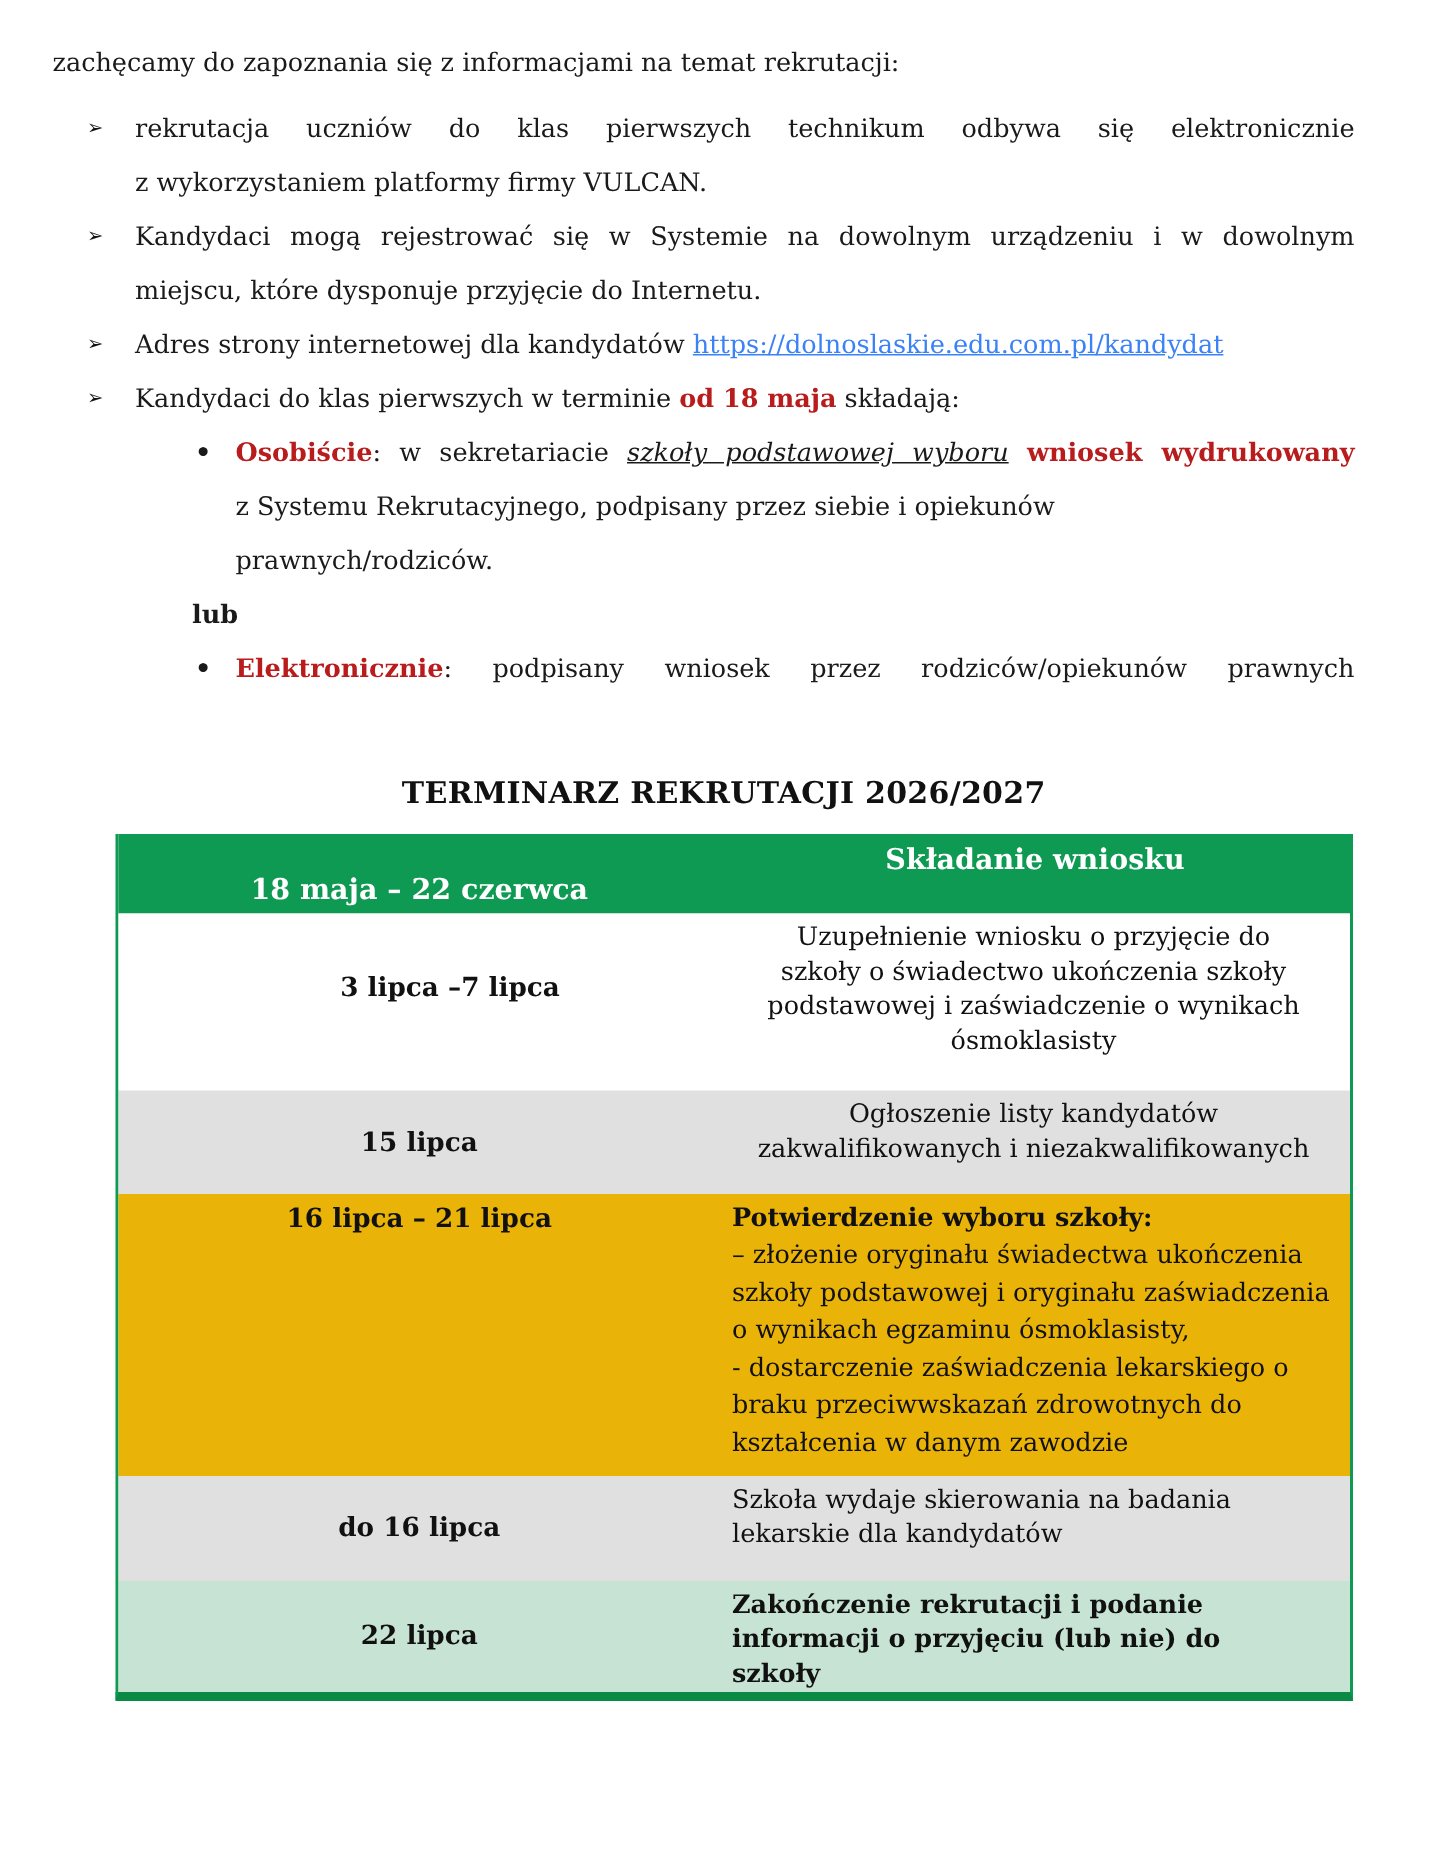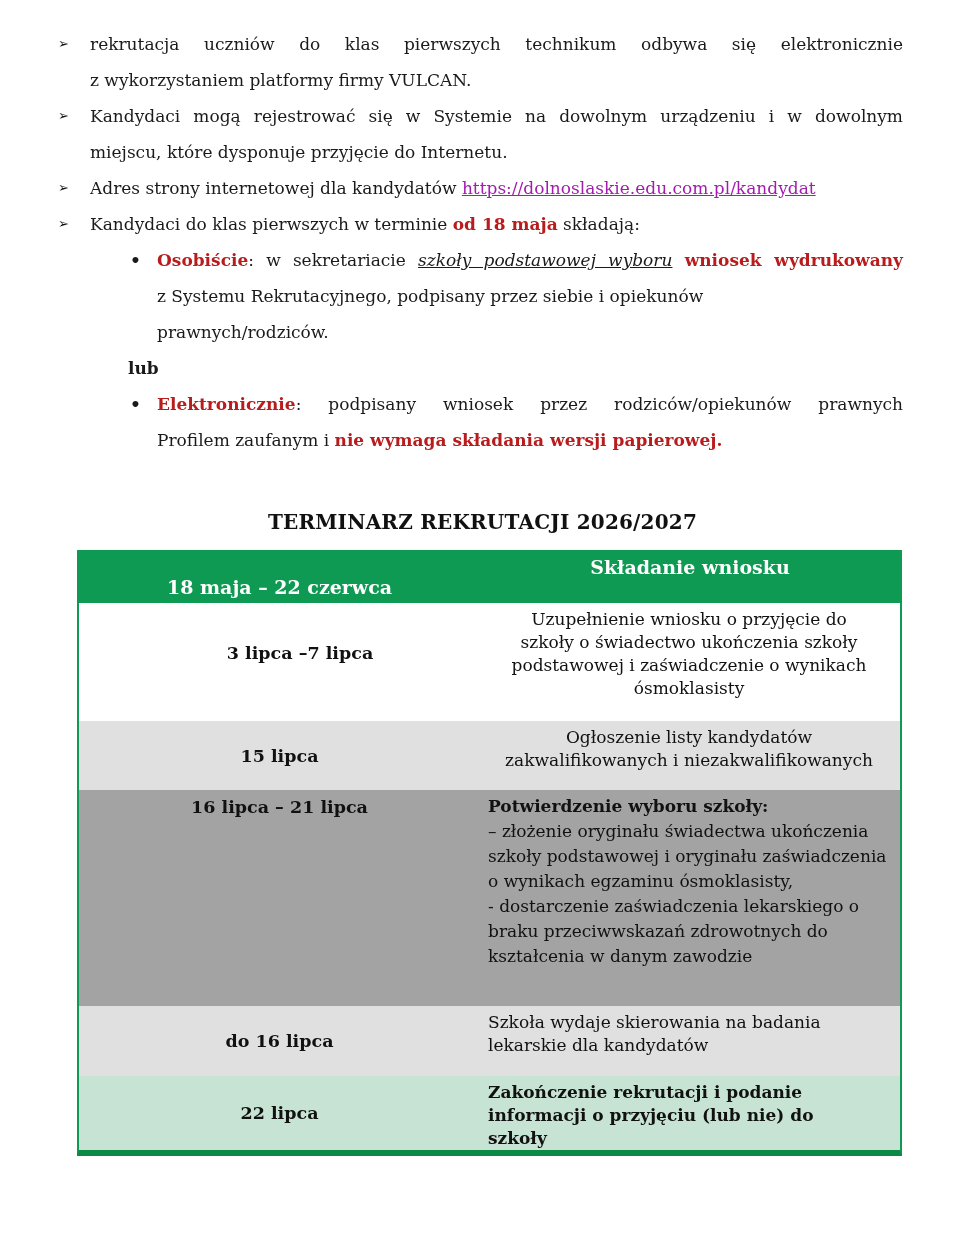--- a/index.html
+++ b/index.html
@@ -29,21 +29,21 @@
     width:32px;flex:0 0 32px;line-height:36px;
     font-family:"DejaVu Sans",sans-serif;font-size:13px;color:#111;
   }
   .btext{flex:1;line-height:36px;}
   .fj{text-align:justify;text-align-last:justify;}
   .sub{display:flex;margin-left:95px;}
   .sub .marker2{
     width:27px;flex:0 0 27px;line-height:36px;font-size:17px;font-weight:bold;
   }
   .lub{margin-left:93px;font-weight:bold;line-height:36px;}
-  .link{color:#a21caf;text-decoration:underline;cursor:pointer;}
+  .link{color:#3b82f6;text-decoration:underline;cursor:pointer;}
   .iu{font-style:italic;text-decoration:underline;}
   b{color:#b91c1c;}
   .sched-title{
     text-align:center;font-size:20px;font-weight:bold;color:#111;
     margin:52px -27px 16px 0;letter-spacing:.2px;
   }
   .table{
     margin-left:42px;width:825px;
     border-left:2px solid var(--border-green);
     border-right:2px solid var(--border-green);
@@ -54,21 +54,21 @@
   .hdr-date{
     display:flex;justify-content:center;align-items:flex-end;
     padding-bottom:5px;font-weight:bold;font-size:19px;
   }
   .hdr-label{
     display:flex;justify-content:center;align-items:flex-start;
     padding-top:6px;font-weight:bold;font-size:19px;
   }
   .r2{height:118px;background:#ffffff;}
   .r3{height:69px;background:var(--row-gray);}
-  .r4{height:216px;background:#a3a3a3;}
+  .r4{height:188px;background:#eab308;}
   .r5{height:70px;background:var(--row-gray);}
   .r6{height:74px;background:var(--row-light-green);}
   .date{
     display:flex;justify-content:center;font-weight:bold;font-size:17.5px;color:#111;
   }
   .date.mid{align-items:center;}
   .r2 .date{align-items:flex-start;padding-top:40px;margin-left:41px;}
   .r4 .date{align-items:flex-start;padding-top:7px;}
   .desc{font-size:17px;line-height:23px;padding:5px 10px 0 8px;color:#111;}
   .desc.center{text-align:center;}
@@ -76,20 +76,21 @@
   .r4 .desc{line-height:25px;padding-top:4px;}
   .bold-line{font-weight:bold;}
   .r6 .desc{font-weight:bold;padding-right:56px;}
 </style>
 </head>
 <body>
 
 <div class="doc">
 
 
+  <p class="intro">zachęcamy do zapoznania się z informacjami na temat rekrutacji:</p>
 
   <div class="bullet">
     <span class="marker">➢</span>
     <div class="btext">
       <div class="fj">rekrutacja uczniów do klas pierwszych technikum odbywa się elektronicznie</div>
       <div>z wykorzystaniem platformy firmy VULCAN.</div>
     </div>
   </div>
 
   <div class="bullet">
@@ -118,21 +119,20 @@
       <div>prawnych/rodziców.</div>
     </div>
   </div>
 
   <div class="lub">lub</div>
 
   <div class="sub">
     <span class="marker2">•</span>
     <div class="btext">
       <div class="fj"><b>Elektronicznie</b><span>: podpisany wniosek przez rodziców/opiekunów prawnych</span></div>
-      <div><span>Profilem zaufanym i </span><b>nie wymaga składania wersji papierowej.</b></div>
     </div>
   </div>
 
   <div class="sched-title">TERMINARZ REKRUTACJI 2026/2027</div>
 
   <div class="table">
 
     <div class="row header">
       <div class="hdr-date">18 maja – 22 czerwca</div>
       <div class="hdr-label">Składanie wniosku</div>

